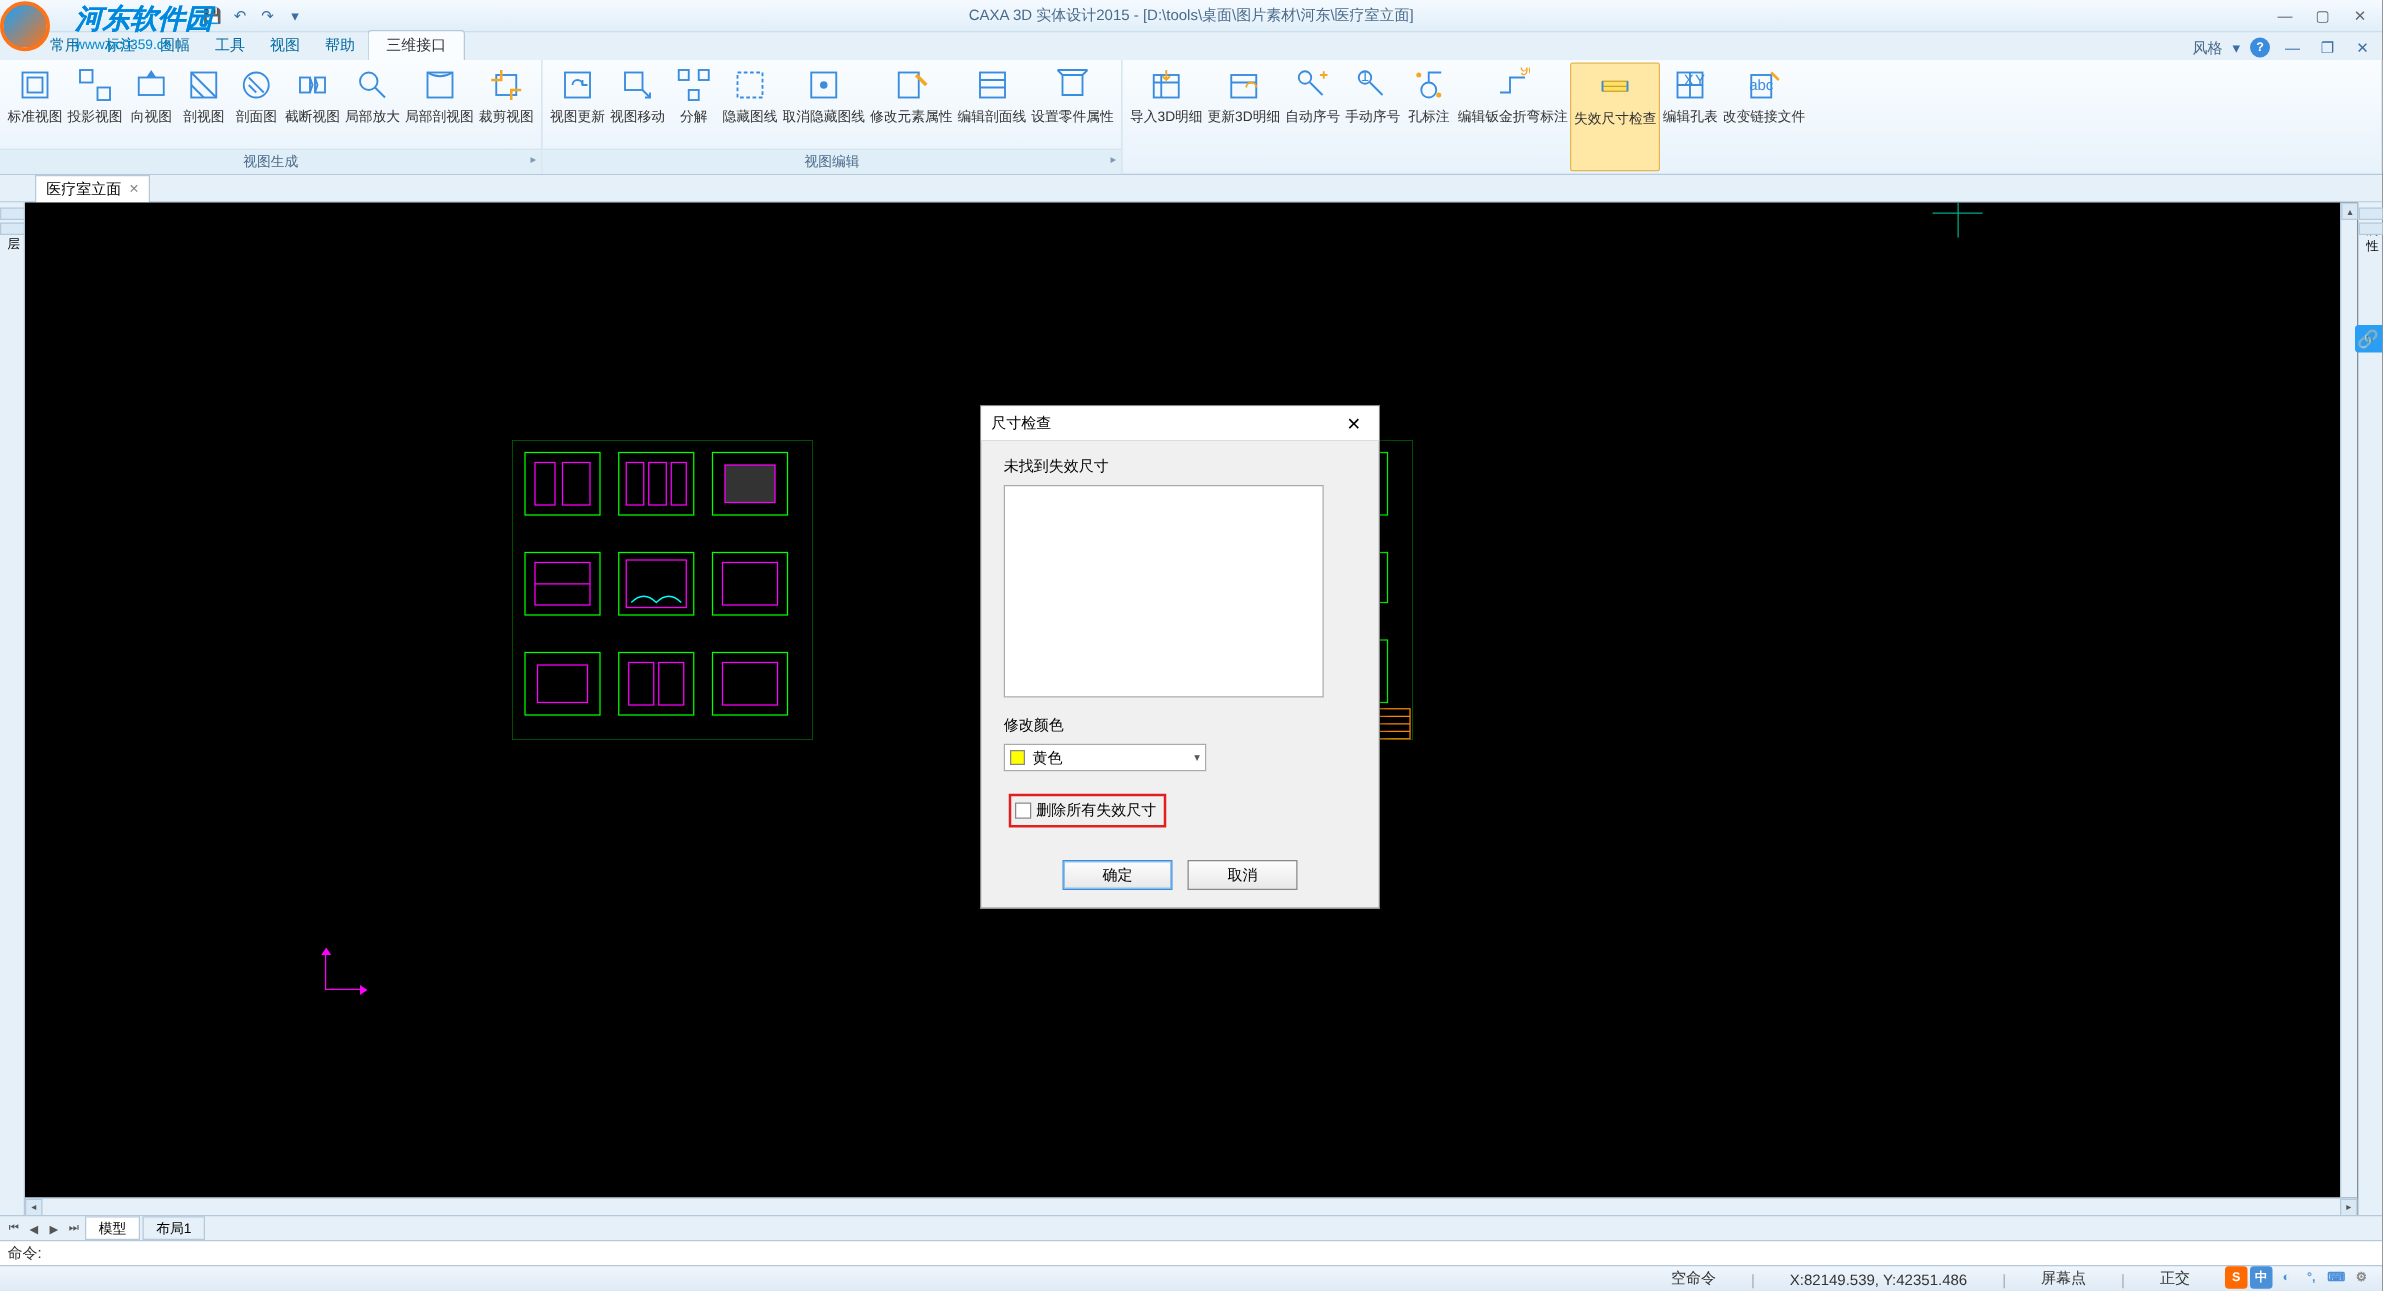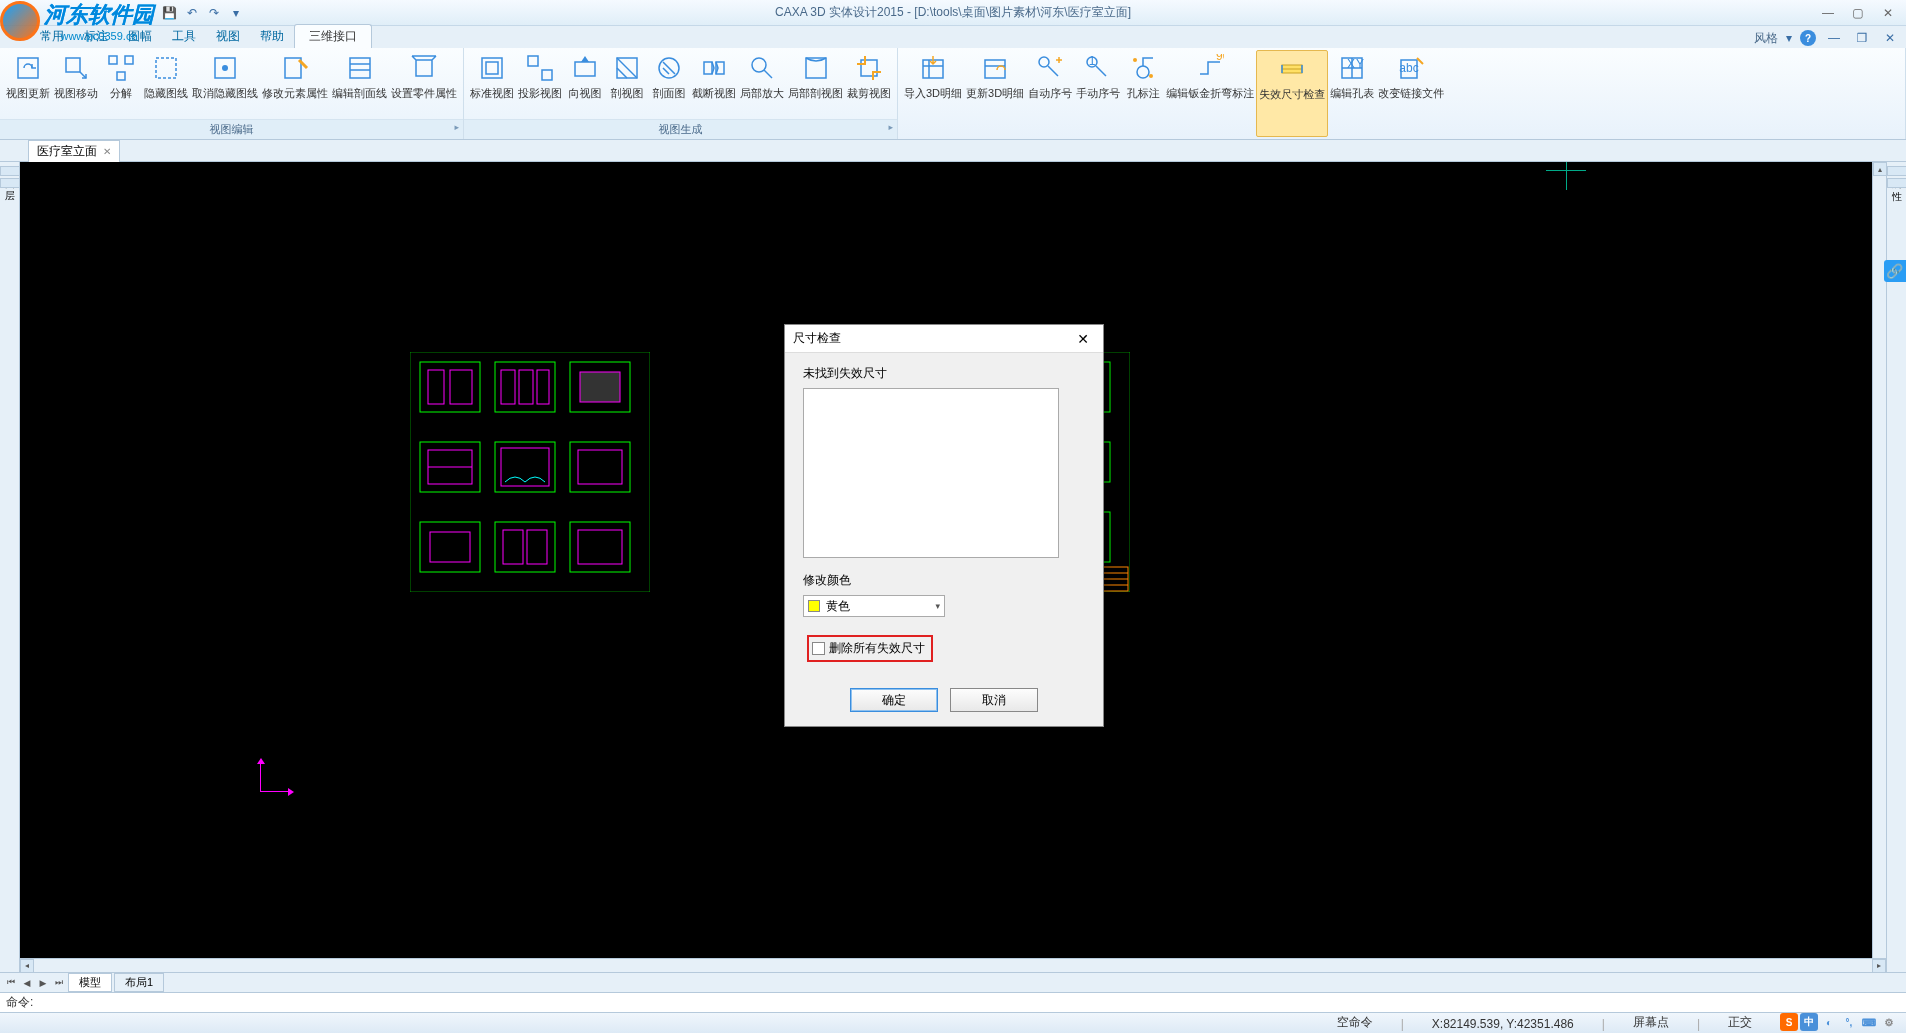--- a/index.html
+++ b/index.html
@@ -2,21 +2,21 @@
 <html><head>
 <meta charset="utf-8">
 <style>
 * { margin: 0; padding: 0; box-sizing: border-box; font-family: "Microsoft YaHei", SimSun, sans-serif; font-size: 12px; }
 body { background: #e6f0f8; overflow: hidden; width: 1906px; height: 1033px; position: relative; }
 
 
 .watermark { position: absolute; top: 0; left: 0; z-index: 100; pointer-events: none; }
 .watermark-badge { display: flex; align-items: center; }
 .watermark-logo { width: 40px; height: 40px; background: linear-gradient(135deg, #0099ff, #ff6600); border-radius: 50%; border: 3px solid #ff6600; opacity: 0.9; }
-.watermark-text { margin-left: 4px; text-align: center; }
+.watermark-text { margin-left: 20px; }
 .watermark-title { font-size: 22px; font-weight: bold; background: linear-gradient(90deg, #008cff 0%, #00a0e9 100%); -webkit-background-clip: text; color: #0088dd; font-style: italic; }
 .watermark-url { font-size: 11px; color: #0088cc; }
 
 
 .titlebar { height: 26px; background: linear-gradient(#f5faff, #e0eef8); display: flex; align-items: center; position: relative; border-bottom: 1px solid #c5d8e8; }
 .titlebar-left { display: flex; align-items: center; padding-left: 160px; gap: 2px; }
 .qat-btn { width: 20px; height: 20px; display: flex; align-items: center; justify-content: center; color: #3a6ea5; cursor: pointer; }
 .titlebar-center { position: absolute; left: 50%; transform: translateX(-50%); color: #4a6a8a; font-size: 12px; }
 .titlebar-right { position: absolute; right: 4px; display: flex; gap: 2px; }
 .win-btn { width: 28px; height: 20px; display: flex; align-items: center; justify-content: center; color: #666; cursor: pointer; }
@@ -90,21 +90,21 @@
 .ime-zh { background: #4a90d9; color: #fff; }
 .ime-moon { color: #4a90d9; }
 
 
 .dialog { position: absolute; top: 324px; left: 784px; width: 320px; background: #f0f0f0; border: 1px solid #888; box-shadow: 2px 2px 8px rgba(0,0,0,0.3); z-index: 50; }
 .dialog-title { height: 28px; background: #fff; display: flex; align-items: center; justify-content: space-between; padding: 0 8px; border-bottom: 1px solid #ddd; font-size: 12px; }
 .dialog-close { width: 24px; height: 20px; display: flex; align-items: center; justify-content: center; cursor: pointer; font-size: 14px; }
 .dialog-body { padding: 12px 18px; }
 .dialog-label { font-size: 12px; margin-bottom: 6px; }
 .dialog-listbox { width: 256px; height: 170px; background: #fff; border: 1px solid #aaa; margin-bottom: 14px; }
-.color-select { width: 142px; height: 22px; background: #fff; border: 1px solid #aaa; display: flex; align-items: center; padding: 0 4px; gap: 6px; cursor: pointer; position: relative; }
+.color-select { width: 162px; height: 22px; background: #fff; border: 1px solid #aaa; display: flex; align-items: center; padding: 0 4px; gap: 6px; cursor: pointer; position: relative; }
 .color-swatch { width: 12px; height: 12px; background: #ffff00; border: 1px solid #888; }
 .color-dd { position: absolute; right: 4px; font-size: 9px; color: #555; }
 .checkbox-row { display: flex; align-items: center; gap: 6px; margin-top: 14px; padding: 4px; }
 .checkbox-hl { border: 2px solid #e02020; padding: 3px 6px 3px 3px; display: inline-flex; align-items: center; gap: 4px; }
 .chk { width: 13px; height: 13px; border: 1px solid #888; background: #fff; }
 .dialog-buttons { display: flex; justify-content: center; gap: 12px; padding: 10px 0 14px; }
 .dlg-btn { width: 88px; height: 24px; border: 1px solid #888; background: linear-gradient(#fdfdfd, #e8e8e8); cursor: pointer; font-size: 12px; }
 .dlg-btn.primary { border: 1px solid #3a8dde; box-shadow: 0 0 0 1px #8ec1ef inset; }
 
 
@@ -160,20 +160,109 @@
 </div>
 
 <div class="ribbon">
 
   <div class="ribbon-group">
     <div class="ribbon-buttons">
       <div class="ribbon-btn">
           <div class="ribbon-icon">
             <svg width="28" height="28">
               <rect x="4" y="4" width="20" height="20" class="ico-blue"></rect>
+              <rect x="8" y="8" width="12" height="12" class="ico-blue"></rect>
+            </svg>
+          </div>
+          <div class="ribbon-label">标准视图</div>
+        </div>
+      <div class="ribbon-btn">
+          <div class="ribbon-icon">
+            <svg width="28" height="28">
+              <rect x="2" y="2" width="10" height="10" class="ico-blue"></rect>
+              <rect x="16" y="16" width="10" height="10" class="ico-blue"></rect>
+            </svg>
+          </div>
+          <div class="ribbon-label">投影视图</div>
+        </div>
+      <div class="ribbon-btn">
+          <div class="ribbon-icon">
+            <svg width="28" height="28">
+              <rect x="4" y="8" width="20" height="14" class="ico-blue"></rect>
+              <path d="M14 2 L10 8 L18 8 Z" fill="#3a8dde"></path>
+            </svg>
+          </div>
+          <div class="ribbon-label">向视图</div>
+        </div>
+      <div class="ribbon-btn">
+          <div class="ribbon-icon">
+            <svg width="28" height="28">
+              <rect x="4" y="4" width="20" height="20" class="ico-blue"></rect>
+              <path d="M4 4 L24 24" class="ico-blue"></path>
+              <path d="M4 14 L14 24" class="ico-blue"></path>
+            </svg>
+          </div>
+          <div class="ribbon-label">剖视图</div>
+        </div>
+      <div class="ribbon-btn">
+          <div class="ribbon-icon">
+            <svg width="28" height="28">
+              <circle cx="14" cy="14" r="10" class="ico-blue"></circle>
+              <path d="M8 8 L20 20 M8 14 L14 20" class="ico-blue"></path>
+            </svg>
+          </div>
+          <div class="ribbon-label">剖面图</div>
+        </div>
+      <div class="ribbon-btn">
+          <div class="ribbon-icon">
+            <svg width="28" height="28">
+              <rect x="4" y="8" width="8" height="12" class="ico-blue"></rect>
+              <rect x="16" y="8" width="8" height="12" class="ico-blue"></rect>
+              <path d="M12 8 L14 14 L12 20 M16 8 L18 14 L16 20" class="ico-blue"></path>
+            </svg>
+          </div>
+          <div class="ribbon-label">截断视图</div>
+        </div>
+      <div class="ribbon-btn">
+          <div class="ribbon-icon">
+            <svg width="28" height="28">
+              <circle cx="11" cy="11" r="7" class="ico-blue"></circle>
+              <path d="M16 16 L24 24" class="ico-blue" stroke-width="2"></path>
+            </svg>
+          </div>
+          <div class="ribbon-label">局部放大</div>
+        </div>
+      <div class="ribbon-btn">
+          <div class="ribbon-icon">
+            <svg width="28" height="28">
+              <rect x="4" y="4" width="20" height="20" class="ico-blue"></rect>
+              <path d="M4 4 Q14 10 24 4" class="ico-blue"></path>
+            </svg>
+          </div>
+          <div class="ribbon-label">局部剖视图</div>
+        </div>
+      <div class="ribbon-btn">
+          <div class="ribbon-icon">
+            <svg width="28" height="28">
+              <rect x="6" y="6" width="16" height="16" class="ico-blue"></rect>
+              <path d="M2 10 L10 10 L10 2 M18 26 L18 18 L26 18" stroke="#f5a623" stroke-width="2" fill="none"></path>
+            </svg>
+          </div>
+          <div class="ribbon-label">裁剪视图</div>
+        </div>
+    </div>
+    <div class="ribbon-group-label">视图生成</div>
+  </div>
+
+  <div class="ribbon-group">
+    <div class="ribbon-buttons">
+      <div class="ribbon-btn">
+          <div class="ribbon-icon">
+            <svg width="28" height="28">
+              <rect x="4" y="4" width="20" height="20" class="ico-blue"></rect>
               <path d="M10 14 A4 4 0 1 1 18 14" class="ico-blue"></path>
               <path d="M18 10 L18 14 L22 14" class="ico-blue"></path>
             </svg>
           </div>
           <div class="ribbon-label">视图更新</div>
         </div>
       <div class="ribbon-btn">
           <div class="ribbon-icon">
             <svg width="28" height="28">
               <rect x="4" y="4" width="14" height="14" class="ico-blue"></rect>
@@ -231,109 +320,20 @@
       <div class="ribbon-btn">
           <div class="ribbon-icon">
             <svg width="28" height="28">
               <path d="M6 6 L22 6 L22 22 L6 22 Z M6 6 L2 2 M22 6 L26 2 M2 2 L26 2" class="ico-blue"></path>
             </svg>
           </div>
           <div class="ribbon-label">设置零件属性</div>
         </div>
     </div>
     <div class="ribbon-group-label">视图编辑</div>
-  </div>
-
-  <div class="ribbon-group">
-    <div class="ribbon-buttons">
-      <div class="ribbon-btn">
-          <div class="ribbon-icon">
-            <svg width="28" height="28">
-              <rect x="4" y="4" width="20" height="20" class="ico-blue"></rect>
-              <rect x="8" y="8" width="12" height="12" class="ico-blue"></rect>
-            </svg>
-          </div>
-          <div class="ribbon-label">标准视图</div>
-        </div>
-      <div class="ribbon-btn">
-          <div class="ribbon-icon">
-            <svg width="28" height="28">
-              <rect x="2" y="2" width="10" height="10" class="ico-blue"></rect>
-              <rect x="16" y="16" width="10" height="10" class="ico-blue"></rect>
-            </svg>
-          </div>
-          <div class="ribbon-label">投影视图</div>
-        </div>
-      <div class="ribbon-btn">
-          <div class="ribbon-icon">
-            <svg width="28" height="28">
-              <rect x="4" y="8" width="20" height="14" class="ico-blue"></rect>
-              <path d="M14 2 L10 8 L18 8 Z" fill="#3a8dde"></path>
-            </svg>
-          </div>
-          <div class="ribbon-label">向视图</div>
-        </div>
-      <div class="ribbon-btn">
-          <div class="ribbon-icon">
-            <svg width="28" height="28">
-              <rect x="4" y="4" width="20" height="20" class="ico-blue"></rect>
-              <path d="M4 4 L24 24" class="ico-blue"></path>
-              <path d="M4 14 L14 24" class="ico-blue"></path>
-            </svg>
-          </div>
-          <div class="ribbon-label">剖视图</div>
-        </div>
-      <div class="ribbon-btn">
-          <div class="ribbon-icon">
-            <svg width="28" height="28">
-              <circle cx="14" cy="14" r="10" class="ico-blue"></circle>
-              <path d="M8 8 L20 20 M8 14 L14 20" class="ico-blue"></path>
-            </svg>
-          </div>
-          <div class="ribbon-label">剖面图</div>
-        </div>
-      <div class="ribbon-btn">
-          <div class="ribbon-icon">
-            <svg width="28" height="28">
-              <rect x="4" y="8" width="8" height="12" class="ico-blue"></rect>
-              <rect x="16" y="8" width="8" height="12" class="ico-blue"></rect>
-              <path d="M12 8 L14 14 L12 20 M16 8 L18 14 L16 20" class="ico-blue"></path>
-            </svg>
-          </div>
-          <div class="ribbon-label">截断视图</div>
-        </div>
-      <div class="ribbon-btn">
-          <div class="ribbon-icon">
-            <svg width="28" height="28">
-              <circle cx="11" cy="11" r="7" class="ico-blue"></circle>
-              <path d="M16 16 L24 24" class="ico-blue" stroke-width="2"></path>
-            </svg>
-          </div>
-          <div class="ribbon-label">局部放大</div>
-        </div>
-      <div class="ribbon-btn">
-          <div class="ribbon-icon">
-            <svg width="28" height="28">
-              <rect x="4" y="4" width="20" height="20" class="ico-blue"></rect>
-              <path d="M4 4 Q14 10 24 4" class="ico-blue"></path>
-            </svg>
-          </div>
-          <div class="ribbon-label">局部剖视图</div>
-        </div>
-      <div class="ribbon-btn">
-          <div class="ribbon-icon">
-            <svg width="28" height="28">
-              <rect x="6" y="6" width="16" height="16" class="ico-blue"></rect>
-              <path d="M2 10 L10 10 L10 2 M18 26 L18 18 L26 18" stroke="#f5a623" stroke-width="2" fill="none"></path>
-            </svg>
-          </div>
-          <div class="ribbon-label">裁剪视图</div>
-        </div>
-    </div>
-    <div class="ribbon-group-label">视图生成</div>
   </div>
 
   <div class="ribbon-group" style="flex:1">
     <div class="ribbon-buttons">
       <div class="ribbon-btn">
           <div class="ribbon-icon">
             <svg width="28" height="28">
               <rect x="4" y="6" width="20" height="18" class="ico-blue"></rect>
               <path d="M4 12 L24 12 M10 6 L10 24" class="ico-blue"></path>
               <path d="M14 2 L14 10 M11 7 L14 10 L17 7" stroke="#f5a623" stroke-width="1.5" fill="none"></path>

